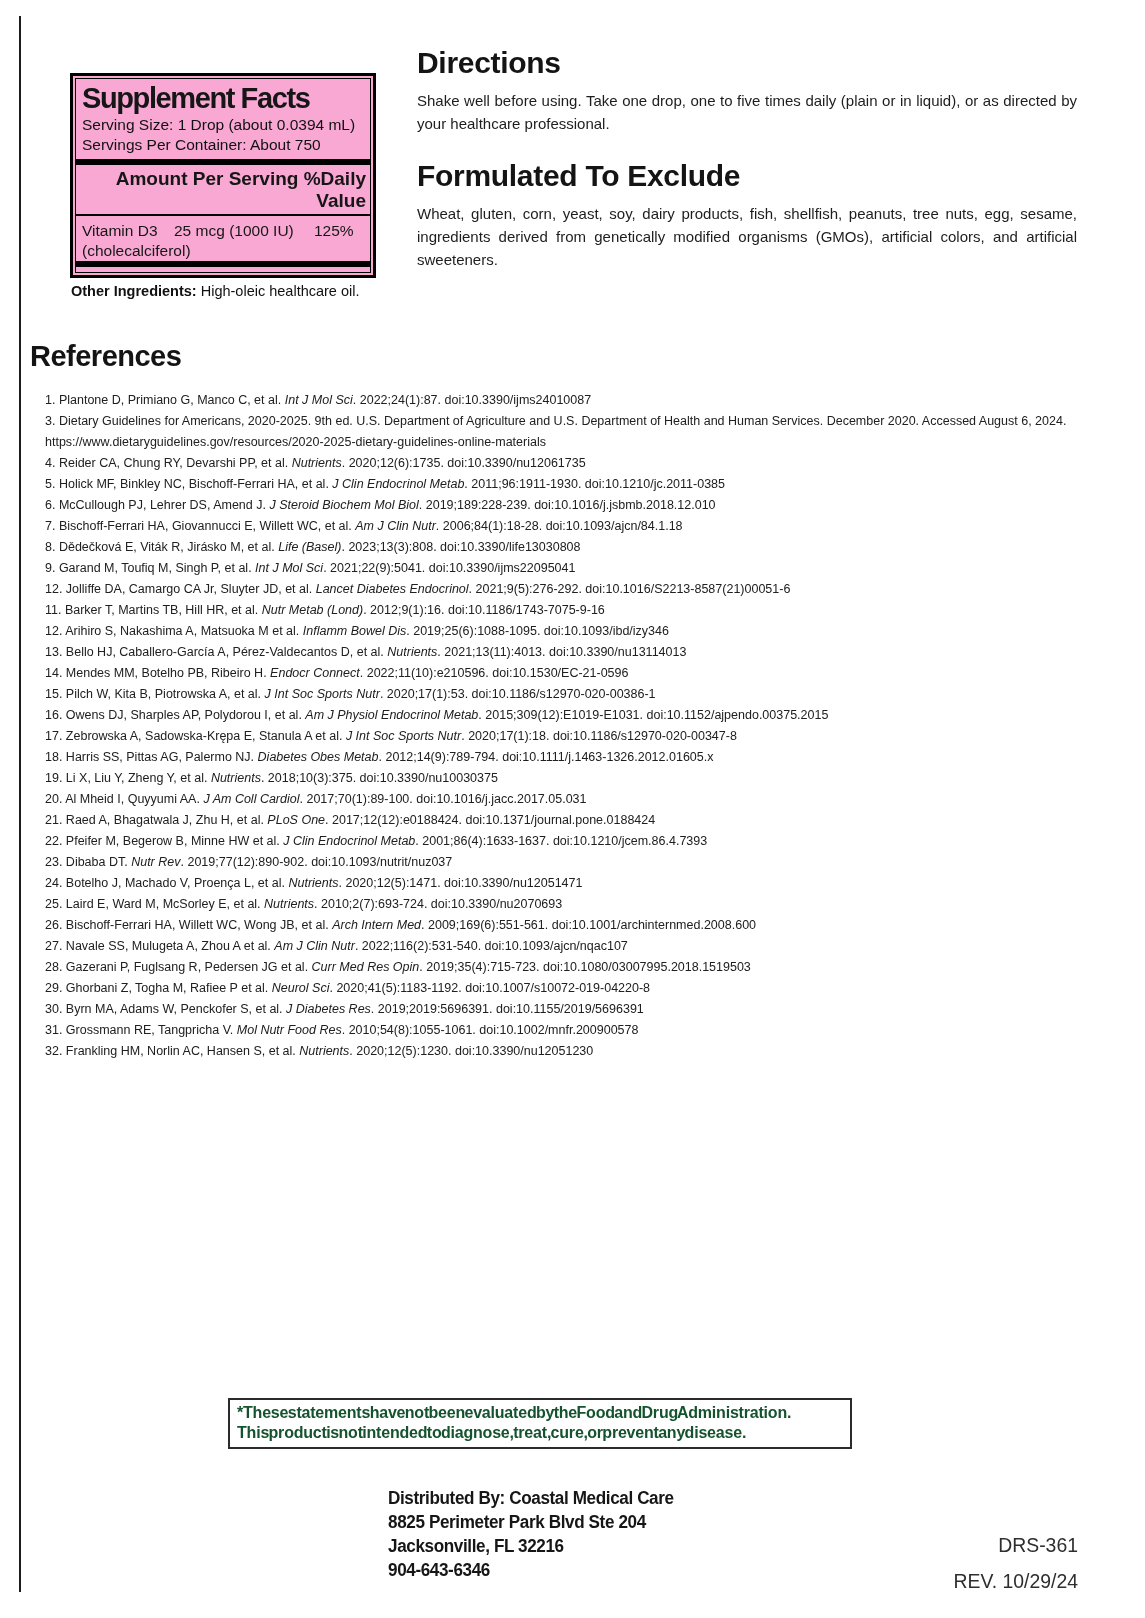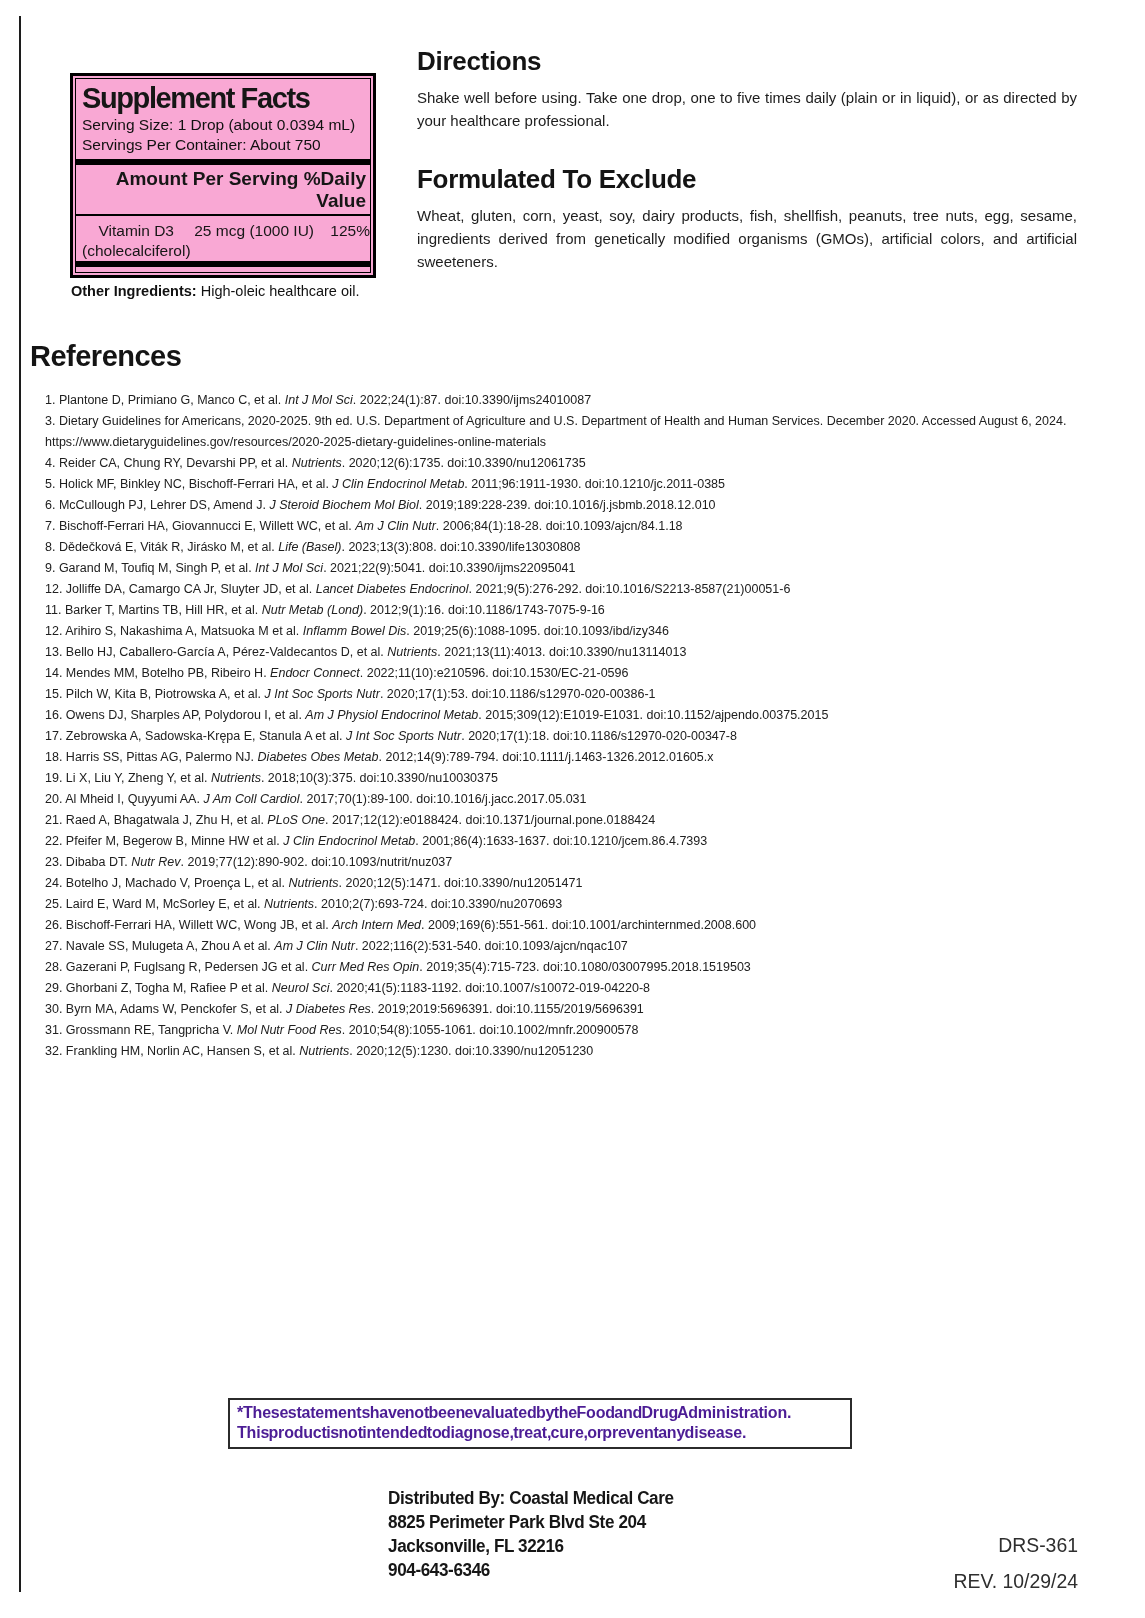--- a/index.html
+++ b/index.html
@@ -15,48 +15,48 @@
   
   .sf-box { position:absolute; left:70px; top:73px; width:306px; height:205px;
             border:3px solid #000; padding:2px; background:#f9a8d4; }
   .sf-inner { border:1px solid #000; height:100%; display:flex; flex-direction:column; padding:1px 0 5px 0; }
   .sf-title { font-weight:bold; font-size:29px; line-height:33px; letter-spacing:-1.4px;
               padding:2px 5px 0 6px; white-space:nowrap; }
   .sf-line { font-size:15.5px; line-height:20px; padding:0 6px; color:#111; }
   .sf-bar-thick { height:20px; background:#000; margin-top:4px; }
   .sf-amt-row { font-weight:bold; font-size:19px; text-align:right; padding:3px 4px 2px 0; }
   .sf-bar-thin { height:9px; background:#000; }
-  .sf-nutrient { display:flex; font-size:15.5px; line-height:20px; padding:5px 0 0 6px;text-align:right; }
+  .sf-nutrient { display:flex; font-size:15.5px; line-height:20px; padding:5px 0 0 6px; }
   .sf-nutrient .n-name { width:92px; flex:none; }
   .sf-nutrient .n-amt  { width:140px; flex:none; }
   .sf-nutrient .n-dv   { flex:1; }
   .sf-cholec { font-size:15.5px; line-height:20px; padding:0 6px; }
   .sf-bar-bottom { height:19px; background:#000; margin-top:auto; }
 
   .other-ing { position:absolute; left:71px; top:283px; font-size:14.5px; color:#111; }
   .other-ing b { font-weight:bold; }
 
   
   .right-col { position:absolute; left:417px; top:46px; width:660px; }
-  .sec-head { font-size:26px; font-weight:bold; margin:0; letter-spacing:-0.3px; color:#141414; }
+  .sec-head { font-size:30px; font-weight:bold; margin:0; letter-spacing:-0.3px; color:#141414; }
   .body-p { font-size:15px; line-height:23px; text-align:justify; margin:9px 0 0 0; color:#1d1d1d; }
-  .sec-gap { margin-top:32px; }
+  .sec-gap { margin-top:24px; }
 
   
   .refs { position:absolute; left:30px; top:340px; width:1050px; }
   .refs-head { font-size:29px; font-weight:bold; margin:0; letter-spacing:-0.5px; color:#141414; }
   .ref-list { margin:17px 0 0 15px; width:1022px; font-size:12.5px; line-height:21px; color:#202020; }
   .ref { margin:0; }
   .ref em { font-style:italic; }
 
   
   .disclaimer { position:absolute; left:228px; top:1398px; width:624px;
                 border:2px solid #2b2b2b; padding:3px 7px 4px 7px;
                 font-weight:bold; font-size:16px; line-height:20px;
-                word-spacing:-0.3em; letter-spacing:-0.2px; color:#4c1d95; }
+                word-spacing:-0.3em; letter-spacing:-0.2px; color:#14532d; }
   .disclaimer span { display:block; }
 
   
   .distributor { position:absolute; left:388px; top:1486px; font-weight:bold;
                  font-size:18px; line-height:24px; letter-spacing:-0.4px;
                  transform:scaleX(0.95); transform-origin:left top; color:#161616; }
   .doccode { position:absolute; left:878px; top:1527px; width:200px; text-align:right;
              font-size:20px; line-height:36px; color:#2e2e2e;
              transform:scaleX(0.97); transform-origin:right top; }
 </style>

